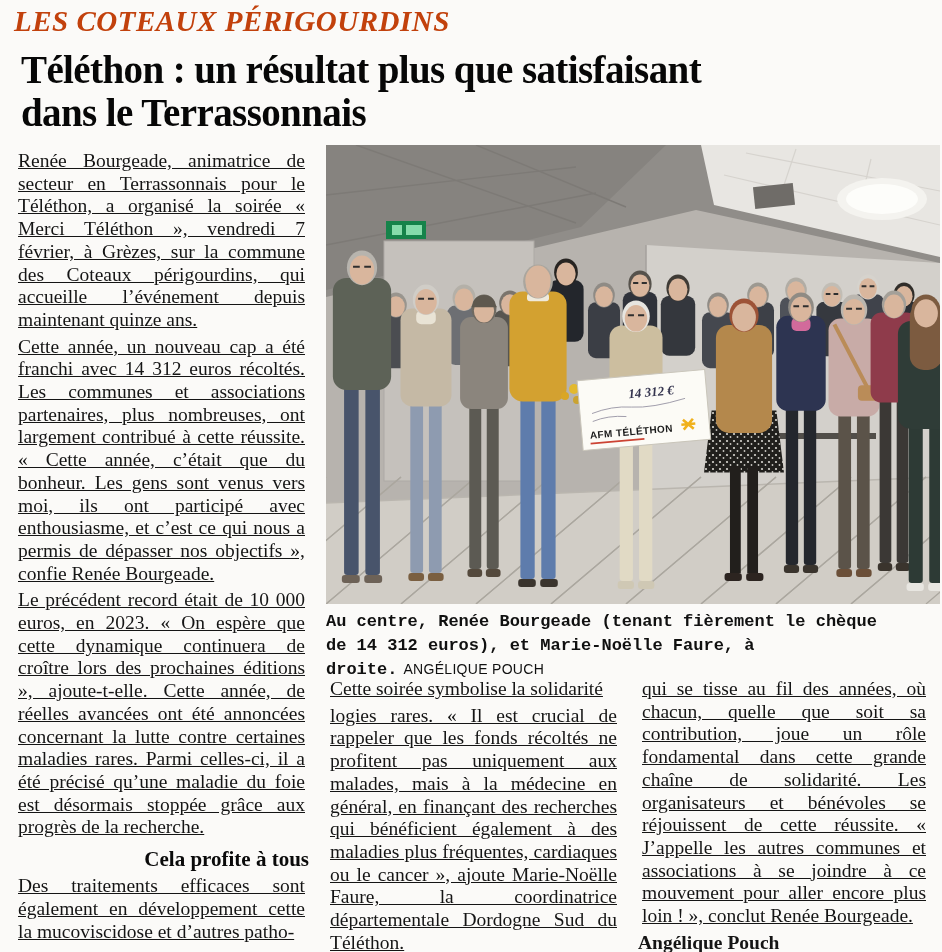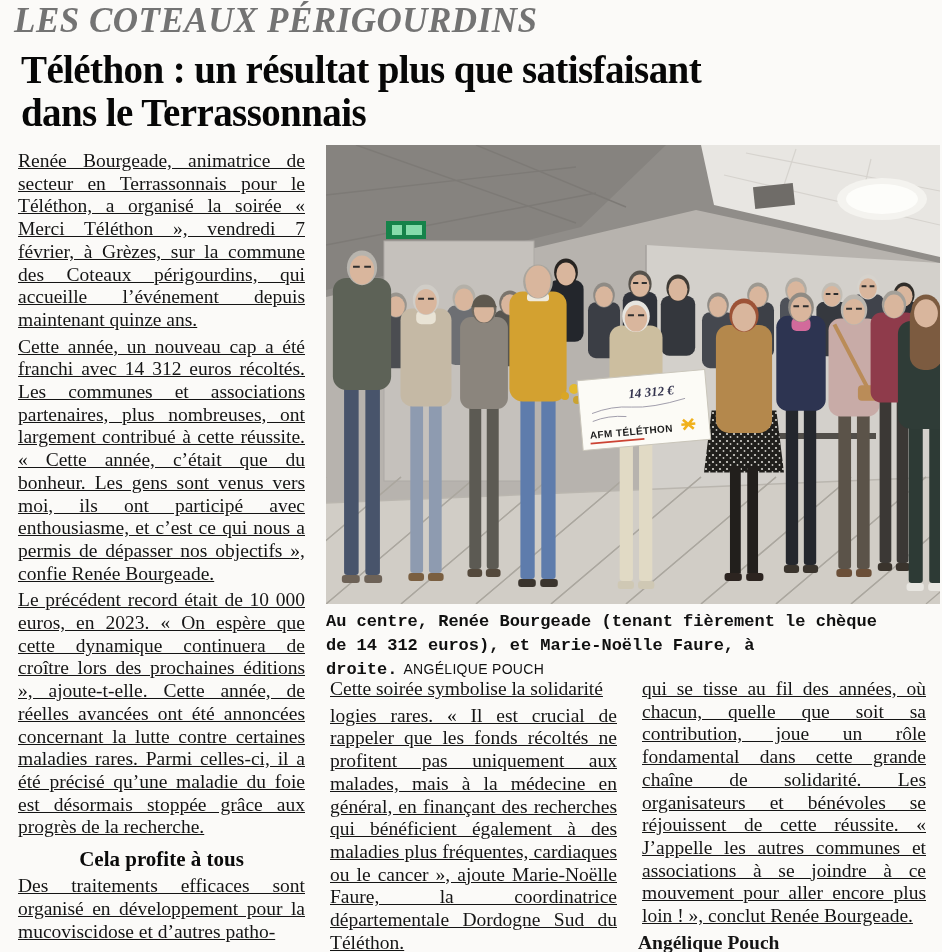--- a/index.html
+++ b/index.html
@@ -4,40 +4,40 @@
 <style>
   html,body{margin:0;padding:0;}
   body{
     width:942px;height:952px;position:relative;overflow:hidden;
     background:#fbfaf8;
     font-family:"Liberation Serif",serif;
     color:#151515;
   }
   .kicker{
     position:absolute;left:14px;top:6px;
-    font-style:italic;font-weight:700;font-size:35px;line-height:30px;
-    letter-spacing:.5px;color:#737373;
+    font-style:italic;font-weight:700;font-size:29px;line-height:30px;
+    letter-spacing:.5px;color:#c2410c;
   }
   .headline{
     position:absolute;left:13px;top:40px;width:920px;margin:8px;
     font-weight:700;font-size:39px;line-height:43px;letter-spacing:-.6px;
     color:#070707;
   }
   .col{
     position:absolute;overflow:hidden;
     font-size:19.5px;line-height:22.7px;text-align:justify;
     -webkit-hyphens:auto;hyphens:auto;
   }
   .col p{margin:4px;text-decoration:underline;}
   .col1{left:14px;top:146px;width:295px;height:806px;}
   .col2{left:326px;top:674px;width:295px;height:278px;}
   .col3{left:638px;top:674px;width:292px;height:278px;}
   .subhead{
     margin:8px 0 3px 0;font-size:21px;line-height:24px;font-weight:700;color:#0a0a0a;
-    text-align:center;
+    text-align:right;
   }
   .byline{font-weight:700;margin-top:1px;text-align:left;}
   .photo{
     position:absolute;left:326px;top:145px;width:614px;height:459px;margin:0;
     background:#b7b3ae;overflow:hidden;
   }
   .photo svg{display:block;width:614px;height:459px;}
   .caption{
     position:absolute;left:326px;top:609px;width:580px;
     font-size:17px;line-height:23px;color:#101010;
@@ -58,21 +58,21 @@
 <div class="kicker">LES COTEAUX PÉRIGOURDINS</div>
 
 <h1 class="headline"><span>Téléthon : un résultat plus que satisfaisant</span><br>
 <span>dans le Terrassonnais</span></h1>
 
 <div class="col col1">
   <p>Renée Bourgeade, animatrice de secteur en Terrassonnais pour le Téléthon, a organisé la soirée « Merci Téléthon », vendredi 7 février, à Grèzes, sur la commune des Coteaux périgourdins, qui accueille l’événement depuis maintenant quinze ans.</p>
   <p>Cette année, un nouveau cap a été franchi avec 14 312 euros récoltés. Les communes et associations partenaires, plus nombreuses, ont largement contribué à cette réussite. « Cette année, c’était que du bonheur. Les gens sont venus vers moi, ils ont participé avec enthousiasme, et c’est ce qui nous a permis de dépasser nos objectifs », confie Renée Bourgeade.</p>
   <p>Le précédent record était de 10 000 euros, en 2023. « On espère que cette dynamique continuera de croître lors des prochaines éditions », ajoute-t-elle. Cette année, de réelles avancées ont été annoncées concernant la lutte contre certaines maladies rares. Parmi celles-ci, il a été précisé qu’une maladie du foie est désormais stoppée grâce aux progrès de la recherche.</p>
   <h2 class="subhead">Cela profite à tous</h2>
-  <p>Des traitements efficaces sont organisé en développement pour la mucoviscidose et d’autres patho-</p>
+  <p>Des traitements efficaces sont également en développement cette la mucoviscidose et d’autres patho-</p>
 </div>
 
 <figure class="photo">
   <svg id="photo-svg" viewBox="0 0 614 459" xmlns="http://www.w3.org/2000/svg">
     <defs>
       <pattern id="dots" width="7" height="7" patternUnits="userSpaceOnUse">
         <rect width="7" height="7" fill="#201f1c"></rect>
         <circle cx="2" cy="2" r="1.1" fill="#d8d6d0"></circle>
         <circle cx="5.5" cy="5" r="0.9" fill="#c9c7c1"></circle>
       </pattern>

